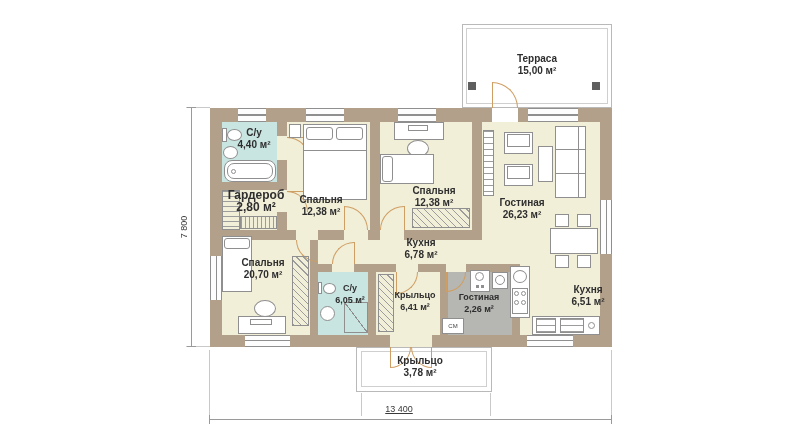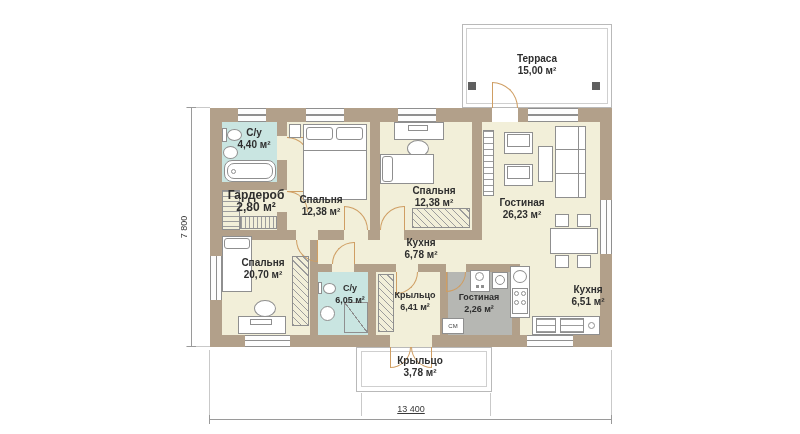--- a/index.html
+++ b/index.html
@@ -267,15 +267,15 @@
   <div class="abs dimline" style="left:187px;top:346px;width:9px;height:1px;"></div>
   <div class="abs dim-text" style="left:184px;top:227px;transform:translate(-50%,-50%) rotate(-90deg);">7 800</div>
 
   <div class="abs ext" style="left:209px;top:350px;width:1px;height:66px;"></div>
   <div class="abs ext" style="left:611px;top:350px;width:1px;height:66px;"></div>
   <div class="abs ext" style="left:361px;top:393px;width:1px;height:23px;"></div>
   <div class="abs ext" style="left:490px;top:393px;width:1px;height:23px;"></div>
   <div class="abs dimline" style="left:210px;top:419px;width:402px;height:1px;"></div>
   <div class="abs dimline" style="left:209px;top:415px;width:1px;height:9px;"></div>
   <div class="abs dimline" style="left:611px;top:415px;width:1px;height:9px;"></div>
-  <div class="abs dim-text" style="left:411px;top:409px;transform:translate(-50%,-50%);text-decoration:underline;">13 400</div>
+  <div class="abs dim-text" style="left:399px;top:409px;transform:translate(-50%,-50%);text-decoration:underline;">13 400</div>
 
 </div>
 
 </body></html>

